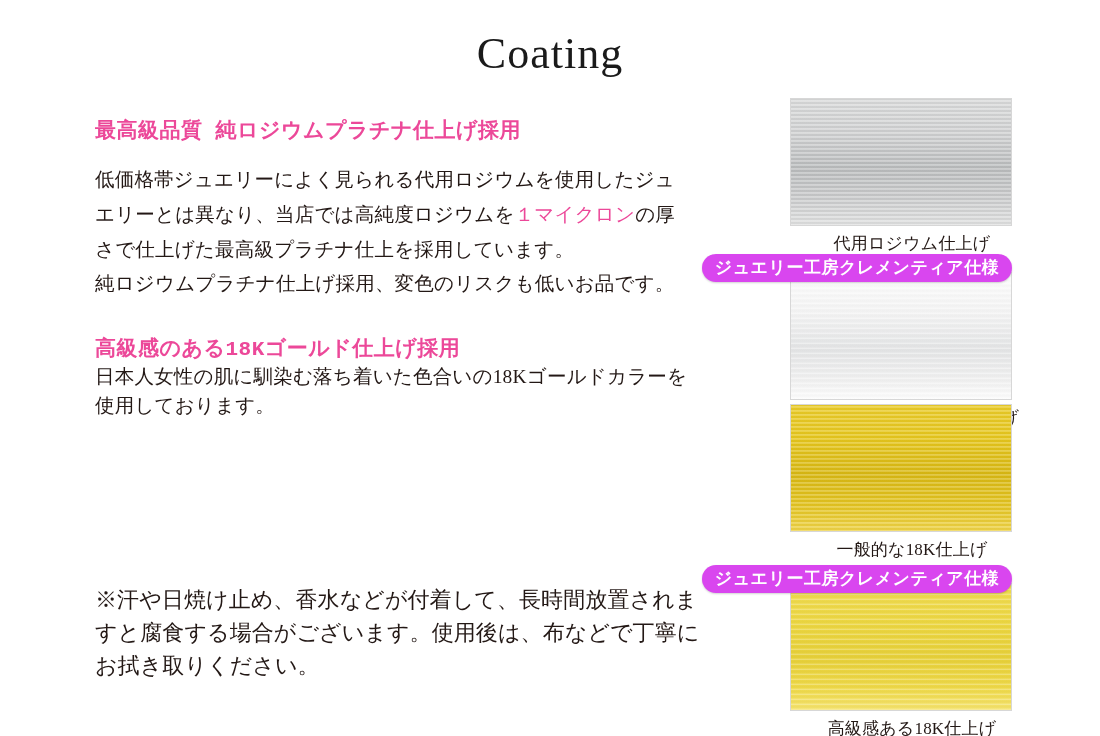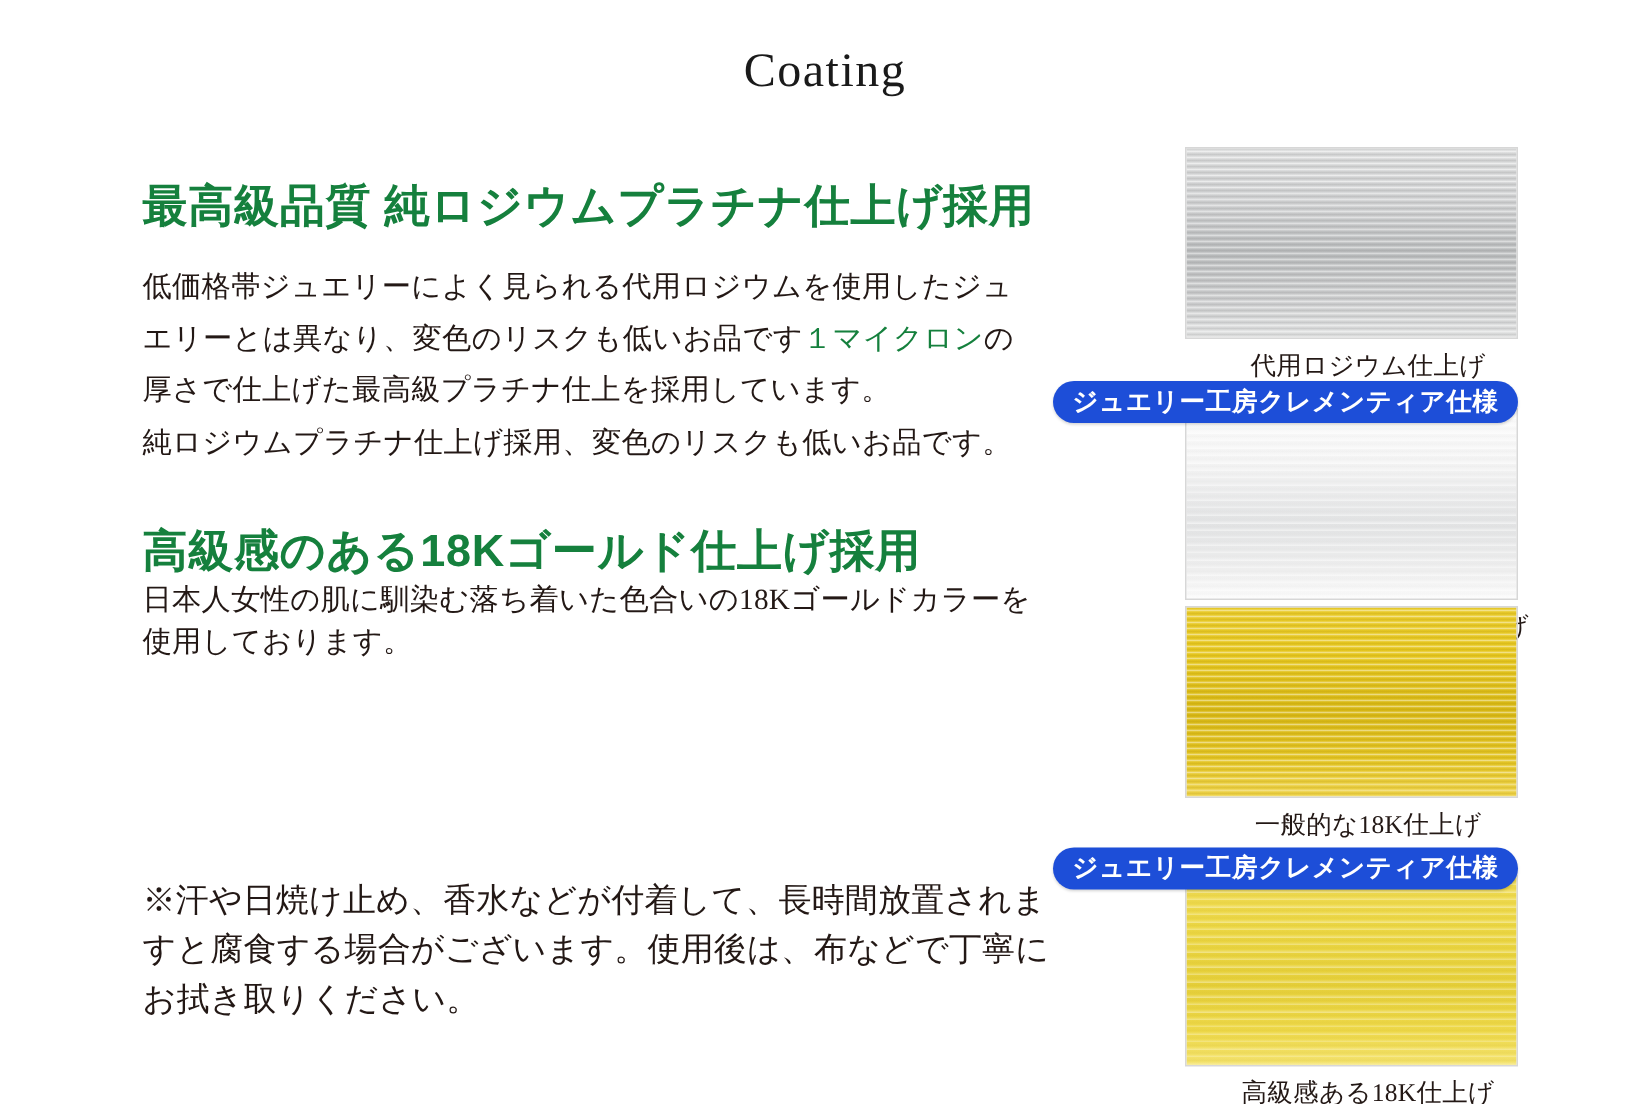--- a/index.html
+++ b/index.html
@@ -22,57 +22,57 @@
   }
 
   
   .title {
     position: absolute;
     top: 28px;
     left: 0;
     width: 1100px;
     text-align: center;
     font-family: "Liberation Serif", serif;
-    font-size: 32px;
+    font-size: 44px;
     letter-spacing: 1px;
     color: #1a1a1a;
   }
 
   
   .left-col {
     position: absolute;
     left: 95px;
     top: 118px;
     width: 600px;
   }
   .heading {
-    font-family: Liberation Sans, sans-serif;
-    font-size: 30px;
+    font-family: Liberation Mono, monospace;
+    font-size: 21px;
     line-height: 1.3;
-    color: #15803d;
+    color: #ec4899;
     margin: 0 0 18px 0;
     letter-spacing: 0.5px;
   }
   .heading.second {
     margin-top: 34px;
     margin-bottom: 0;
   }
   .body-text {
     font-family: "Liberation Serif", serif;
     font-size: 19.5px;
     line-height: 1.78;
     color: #231815;
     margin: 0;
     letter-spacing: 0.2px;
   }
   .body-text.tight {
     line-height: 1.45;
   }
   .accent {
-    color: #15803d;
+    color: #ec4899;
   }
   .note {
     position: absolute;
     left: 95px;
     top: 583px;
     width: 608px;
     font-family: "Liberation Serif", serif;
     font-size: 22px;
     line-height: 1.5;
     color: #231815;
@@ -145,21 +145,21 @@
         rgba(255,255,255,0.0) 5px),
       linear-gradient(180deg, #f0dc55 0%, #ecd744 28%, #e6d03a 58%, #eed94a 82%, #f4e370 100%);
   }
 
   
   .badge {
     position: absolute;
     left: -88px;
     width: 310px;
     height: 28px;
-    background: #1d4ed8;
+    background: #d946ef;
     border-radius: 14px;
     color: #ffffff;
     font-family: "Liberation Serif", serif;
     font-size: 17px;
     font-weight: bold;
     line-height: 28px;
     text-align: center;
     letter-spacing: 0.5px;
     white-space: nowrap;
     box-shadow: 0 1px 2px rgba(0,0,0,0.18);
@@ -169,21 +169,21 @@
 <body>
 
 <div class="page">
 
   <div class="title">Coating</div>
 
   <div class="left-col">
 
     <h2 class="heading">最高級品質 純ロジウムプラチナ仕上げ採用</h2>
 
-    <p class="body-text"><span>低価格帯ジュエリーによく見られる代用ロジウムを使用したジュエリーとは異なり、変色のリスクも低いお品です</span><span class="accent">１マイクロン</span><span>の厚さで仕上げた最高級プラチナ仕上を採用しています。</span></p>
+    <p class="body-text"><span>低価格帯ジュエリーによく見られる代用ロジウムを使用したジュエリーとは異なり、当店では高純度ロジウムを</span><span class="accent">１マイクロン</span><span>の厚さで仕上げた最高級プラチナ仕上を採用しています。</span></p>
 
     <p class="body-text">純ロジウムプラチナ仕上げ採用、変色のリスクも低いお品です。</p>
 
     <h2 class="heading second">高級感のある18Kゴールド仕上げ採用</h2>
 
     <p class="body-text tight">日本人女性の肌に馴染む落ち着いた色合いの18Kゴールドカラーを使用しております。</p>
 
   </div>
 
   <div class="note">※汗や日焼け止め、香水などが付着して、長時間放置されますと腐食する場合がございます。使用後は、布などで丁寧にお拭き取りください。</div>

